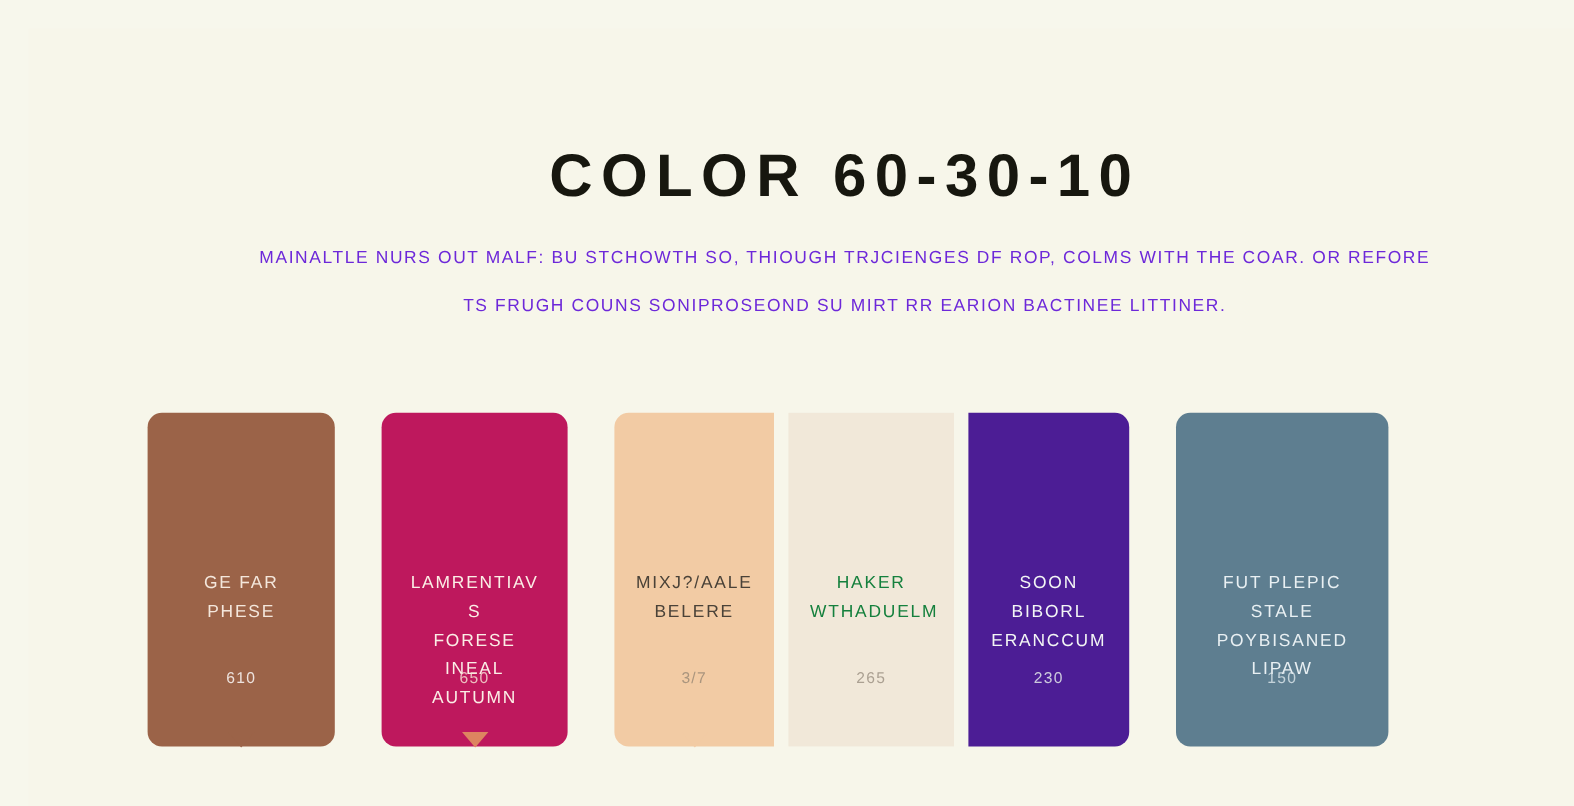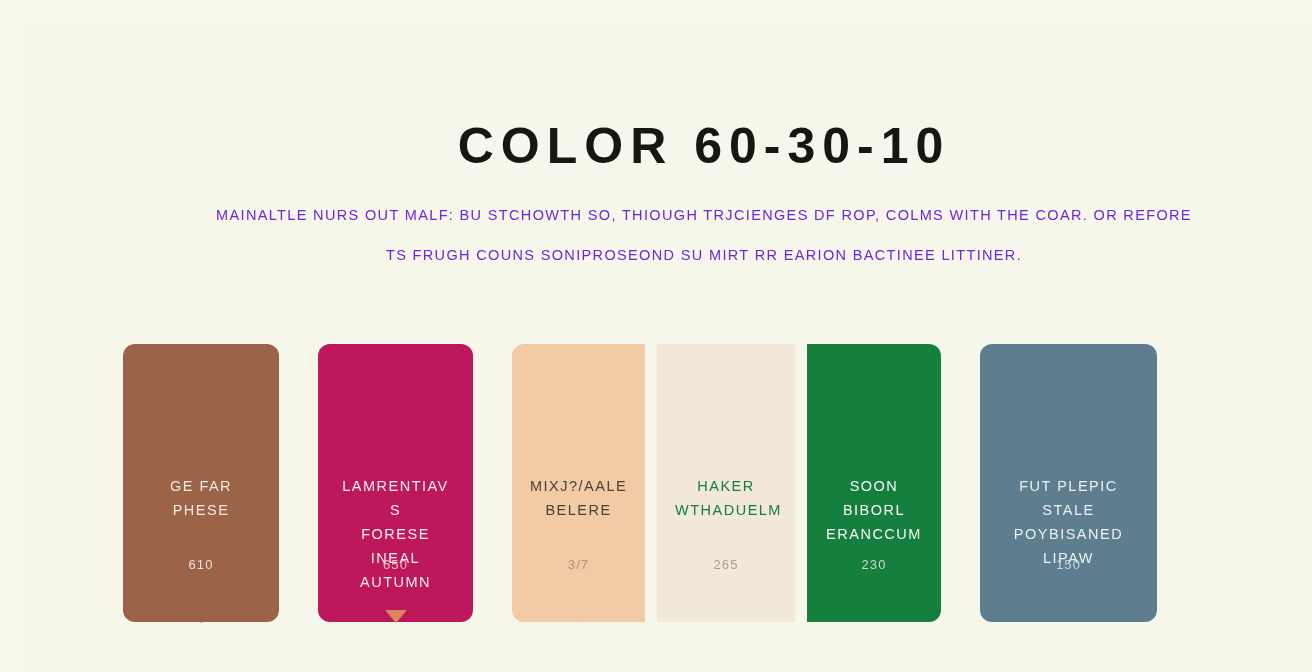--- a/index.html
+++ b/index.html
@@ -142,21 +142,21 @@
         </div>
       </div>
       <div class="swatch gapS" style="width: 138px;">
         <div class="swatch-body" style="background: rgb(241, 232, 217); border-radius: 0px;">
           <div class="swatch-label" style="color: #15803d;">HAKER
 WTHADUELM</div>
           <div class="swatch-code" style="color: rgb(156, 145, 131);">265</div>
         </div>
       </div>
       <div class="swatch gapS" style="width: 134px;">
-        <div class="swatch-body" style="background: #15803d; border-radius: 0px 12px 12px 0px;">
+        <div class="swatch-body" style="background: #4c1d95; border-radius: 0px 12px 12px 0px;">
           <div class="swatch-label" style="color: rgb(243, 246, 245);">SOON BIBORL
 ERANCCUM</div>
           <div class="swatch-code" style="color: rgb(231, 238, 237);">230</div>
         </div>
       </div>
       <div class="swatch gapL" style="width: 177px;">
         <div class="swatch-body" style="background: rgb(94, 126, 144); border-radius: 12px;">
           <div class="swatch-label" style="color: rgb(233, 240, 243);">FUT PLEPIC STALE
 POYBISANED
 LIPAW</div>

